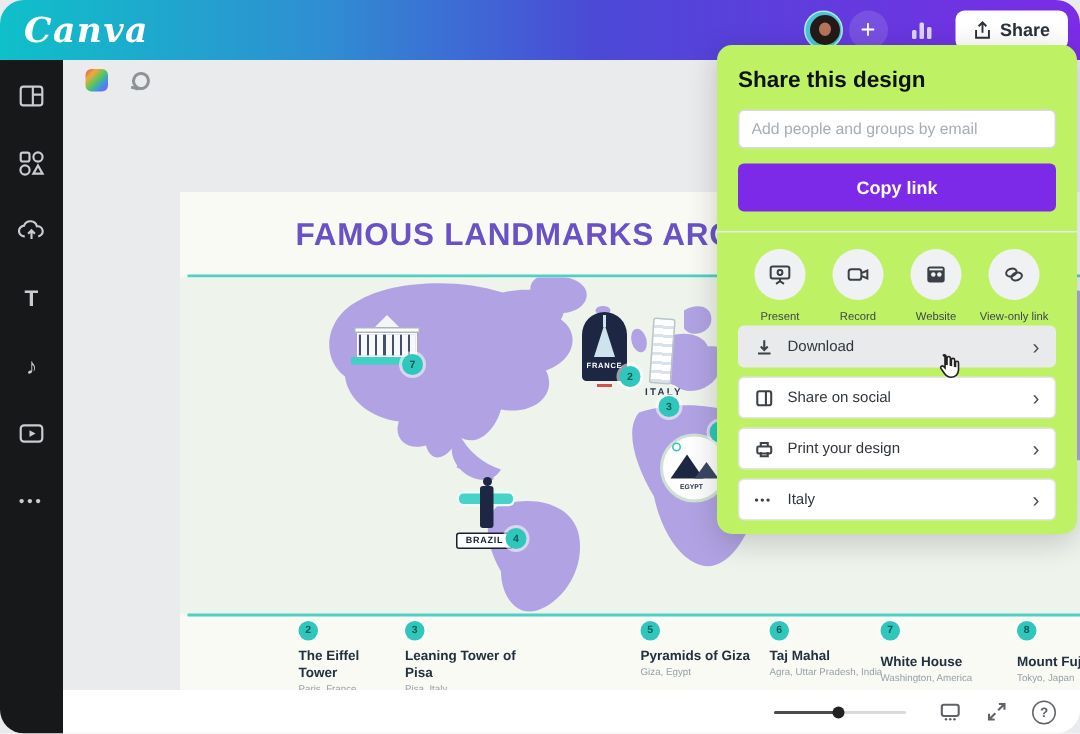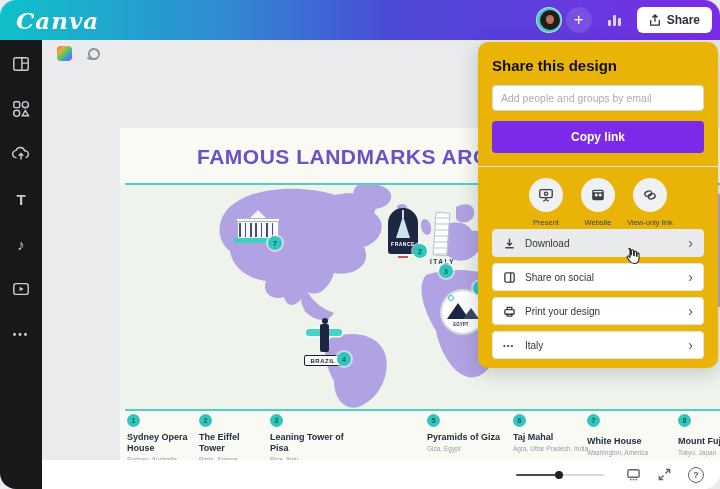--- a/index.html
+++ b/index.html
@@ -81,21 +81,21 @@
 
   
   .legend { position:absolute; left:0; top:283px; width:624px; height:67px; }
   .leg-item { position:absolute; top:3px; }
   .leg-badge { width:13px; height:13px; border-radius:50%; background:#2fc6bc; color:#0b5b55;
     font-size:7px; font-weight:bold; display:flex; align-items:center; justify-content:center; box-shadow:0 0 0 1.5px rgba(255,255,255,.6); }
   .leg-name { margin-top:5px; font-size:9px; font-weight:bold; color:#233040; line-height:1.2; }
   .leg-loc { margin-top:2px; font-size:6.5px; color:#97a1a8; white-space:nowrap; }
 
   
-  .panel { position:absolute; left:478px; top:42px; width:240px; height:326px; background:#eab308;
+  .panel { position:absolute; left:478px; top:30px; width:240px; height:326px; background:#bef264;
     border-radius:10px; box-shadow:0 5px 20px rgba(20,24,30,.20); padding:15px 14px 10px 14px; z-index:20; }
   .panel-title { font-size:15px; font-weight:bold; color:#0d1216; }
   .email-input { margin-top:11px; width:100%; height:26px; border:1px solid #d6d9dd; border-radius:4px;
     font-size:10.5px; color:#333; padding:0 8px; outline:none; font-family:"Liberation Sans",sans-serif; }
   .email-input::placeholder { color:#a5adb5; }
   .copylink-btn { margin-top:10px; width:100%; height:32px; background:#7d2ae8; border:none; border-radius:4px;
     color:#fff; font-size:12px; font-weight:bold; font-family:"Liberation Sans",sans-serif; }
   .panel-divider { margin:13px -14px 0 -14px; height:1px; background:#e8eaec; }
   .quick-row { margin-top:11px; display:flex; justify-content:center; padding:0 2px; }
   .quick { width:52px; display:flex; flex-direction:column; align-items:center; }
@@ -248,25 +248,20 @@
         <div class="br-arms"></div>
         <div class="br-body"></div>
         <div class="br-head"></div>
         <div class="br-label">BRAZIL</div>
       </div>
       <div class="badge" style="left:217px; top:224px;">4</div>
 
       <div class="tline t2"></div>
 
       <div class="legend">
-        <div class="leg-item" style="left:7px; width:64px;">
-          <div class="leg-badge">1</div>
-          <div class="leg-name">Sydney Opera House</div>
-          <div class="leg-loc">Sydney, Australia</div>
-        </div>
         <div class="leg-item" style="left:79px; width:58px;">
           <div class="leg-badge">2</div>
           <div class="leg-name">The Eiffel Tower</div>
           <div class="leg-loc">Paris, France</div>
         </div>
         <div class="leg-item" style="left:150px; width:76px;">
           <div class="leg-badge">3</div>
           <div class="leg-name">Leaning Tower of Pisa</div>
           <div class="leg-loc">Pisa, Italy</div>
         </div>
@@ -307,20 +302,29 @@
               <rect x="2" y="3" width="14" height="9" rx="1.5"></rect>
               <circle cx="9" cy="7.5" r="1.8"></circle>
               <path d="M9 12v2 M6 16l3-2 3 2"></path>
             </svg>
         </div>
         <div class="quick-label">Present</div>
       </div>
       <div class="quick">
         <div class="quick-circle">
           <svg viewBox="0 0 18 18">
+              <rect x="2" y="5" width="9.5" height="8" rx="2"></rect>
+              <path d="M11.5 8l4.5-2v6l-4.5-2"></path>
+            </svg>
+        </div>
+        <div class="quick-label">Record</div>
+      </div>
+      <div class="quick">
+        <div class="quick-circle">
+          <svg viewBox="0 0 18 18">
               <rect x="2.5" y="3" width="13" height="12" rx="2" fill="#3a4046" stroke="none"></rect>
               <circle cx="7" cy="9" r="1.7" fill="#f0f1f3" stroke="none"></circle>
               <circle cx="11.5" cy="9" r="1.7" fill="#f0f1f3" stroke="none"></circle>
               <rect x="4" y="4.5" width="10" height="1.4" fill="#f0f1f3" stroke="none"></rect>
             </svg>
         </div>
         <div class="quick-label">Website</div>
       </div>
       <div class="quick">
         <div class="quick-circle">

